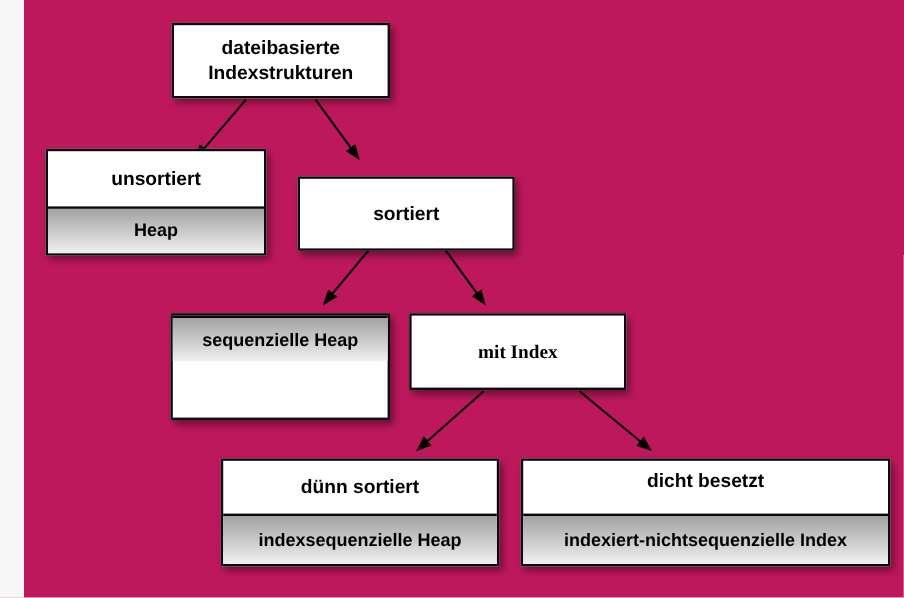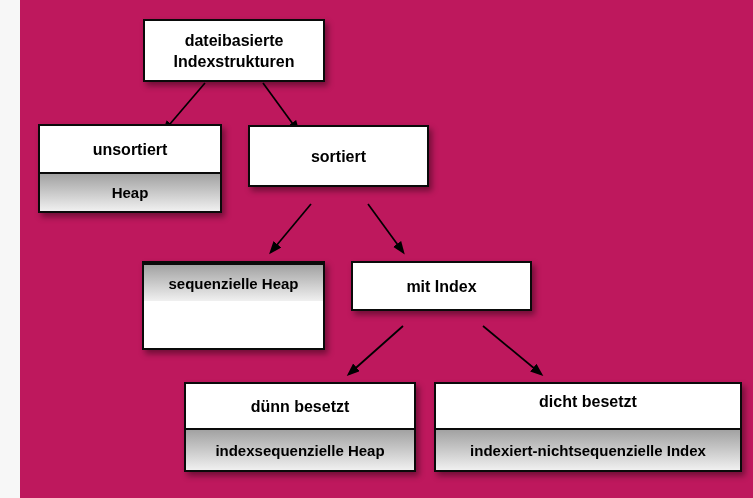--- a/index.html
+++ b/index.html
@@ -53,24 +53,24 @@
     justify-content: center;
     font-size: 15px;
     font-weight: bold;
     white-space: nowrap;
     padding: 0 3px;
   }
   
   #n-root       { left: 123px; top: 19px;  width: 182px; height: 63px; }
   #n-unsortiert { left: 18px;  top: 124px; width: 184px; height: 89px; }
   #n-unsortiert .sub { height: 37px; }
-  #n-sortiert   { left: 228px; top: 125px; width: 181px; height: 62px; }
+  #n-sortiert   { left: 228px; top: 147px; width: 181px; height: 62px; }
   #n-ohne       { left: 122px; top: 261px; width: 183px; height: 89px; }
   #n-ohne .sub  { height: 36px; }
-  #n-mit        { left: 331px; top: 261px; width: 181px; height: 50px; }
+  #n-mit        { left: 321px; top: 261px; width: 181px; height: 64px; font-family: Liberation Serif, serif; }
   #n-duenn      { left: 164px; top: 382px; width: 232px; height: 90px; }
   #n-duenn .sub { height: 40px; }
   #n-dicht      { left: 414px; top: 382px; width: 308px; height: 90px; gap: 10px; }
   #n-dicht .sub { height: 40px; }
 </style>
 </head>
 <body>
 
 <div class="canvas">
 
@@ -103,21 +103,21 @@
 
   <div class="node" id="n-ohne">
     <div class="sub">sequenzielle Heap</div>
   </div>
 
   <div class="node" id="n-mit">
     <div class="label">mit Index</div>
   </div>
 
   <div class="node" id="n-duenn">
-    <div class="label">dünn besetzt</div>
+    <div class="label">dünn sortiert</div>
     <div class="sub">indexsequenzielle Heap</div>
   </div>
 
   <div class="node" id="n-dicht">
     <div class="label">dicht besetzt</div>
     <div class="sub">indexiert-nichtsequenzielle Index</div>
   </div>
 
 </div>
 

